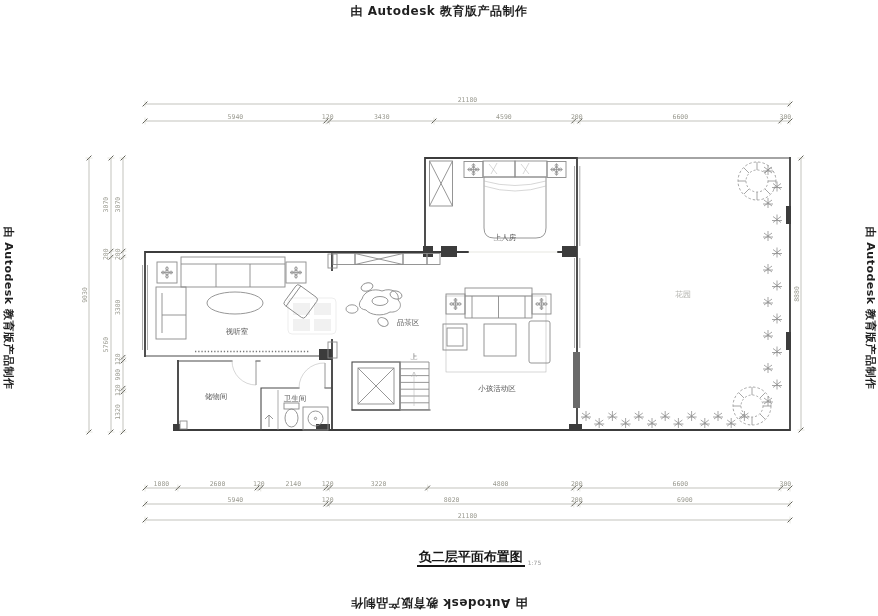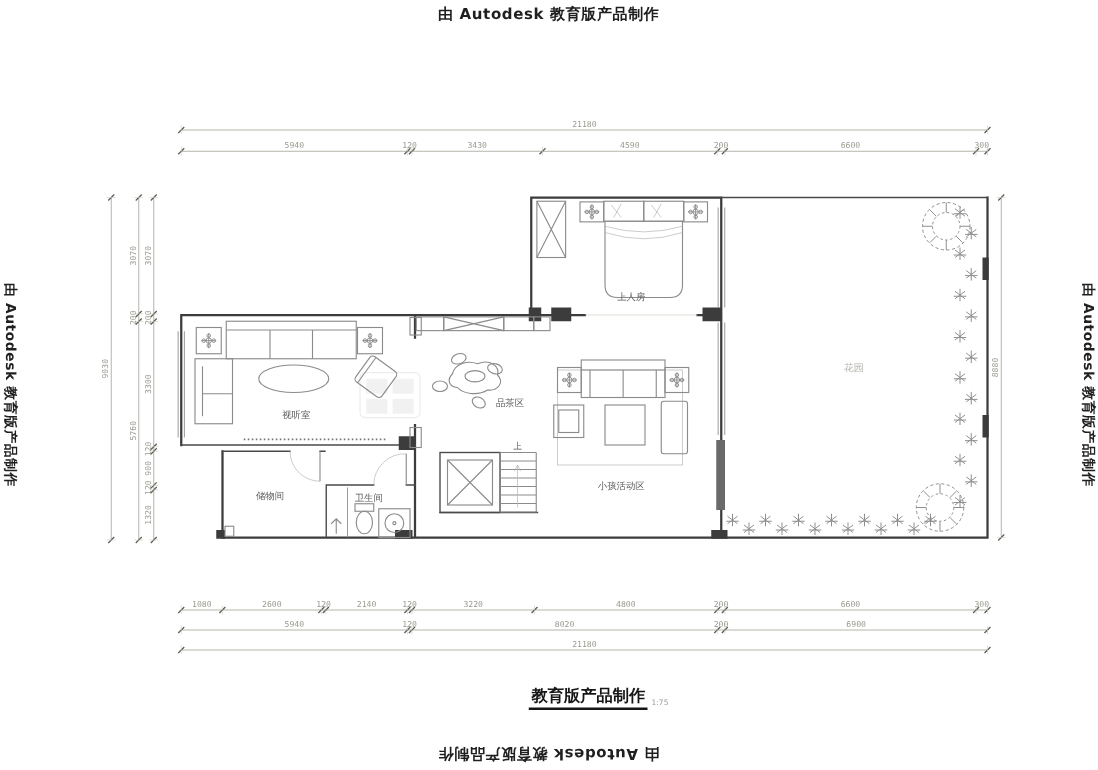--- a/index.html
+++ b/index.html
@@ -423,15 +423,15 @@
           <line x1="798.6" y1="160.4" x2="803.4" y2="155.6" class="dimtick"></line>
           <line x1="797.5" y1="158" x2="804.5" y2="158" class="dimext"></line>
           <line x1="798.6" y1="432.4" x2="803.4" y2="427.6" class="dimtick"></line>
           <line x1="797.5" y1="430" x2="804.5" y2="430" class="dimext"></line>
           <text x="798.5" y="294" text-anchor="middle" class="dimtext" transform="rotate(-90 798.5 294)">8880</text>
         </g>
       </g>
   </svg>
 
   <div class="title-block">
-    <span class="title-text">教育版产品制作</span><span class="title-scale">1:75</span>
+    <span class="title-text">负二层平面布置图</span><span class="title-scale">1:75</span>
   </div>
 </div>
 
 </body></html>

